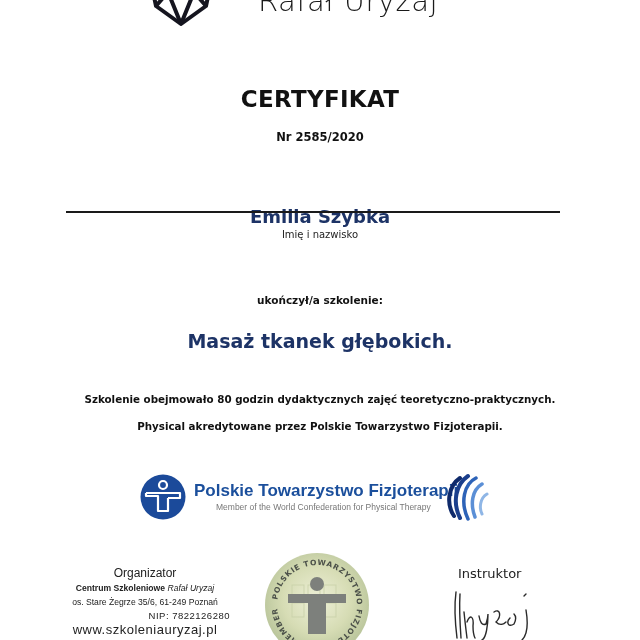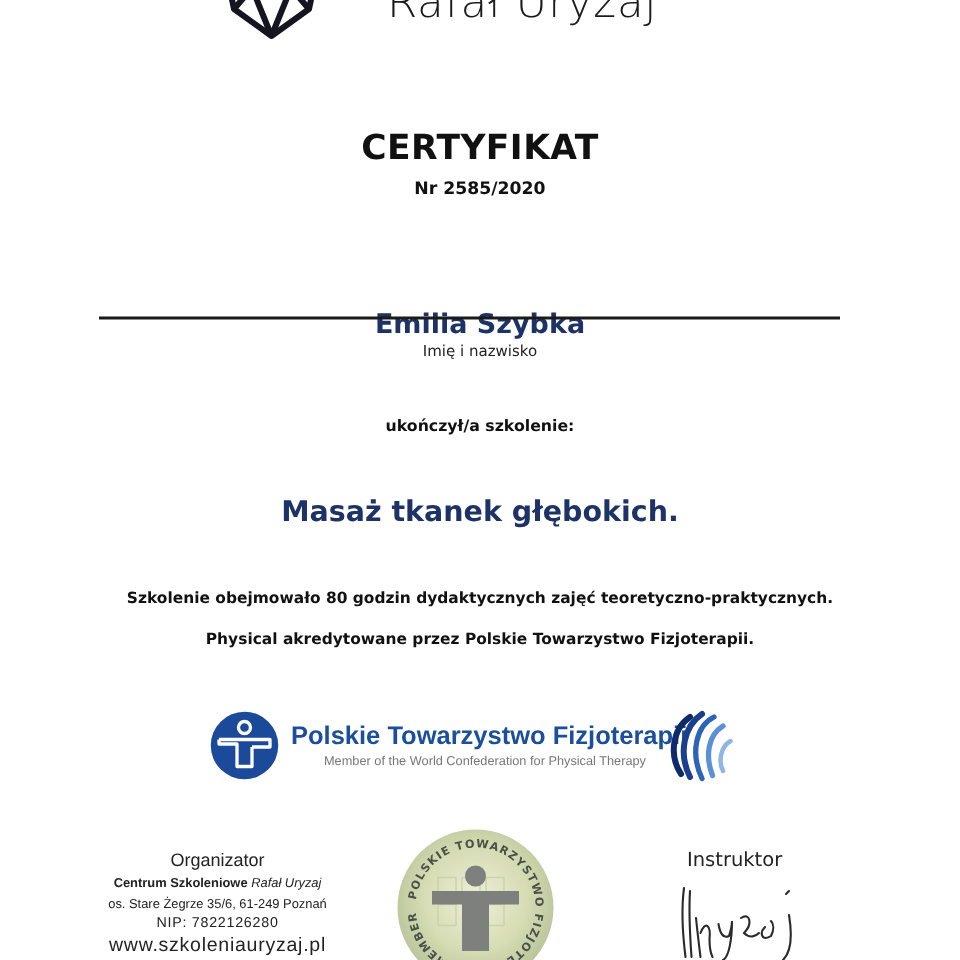--- a/index.html
+++ b/index.html
@@ -4,43 +4,43 @@
 <style>
   html, body { margin:0; padding:0; }
   body { width:640px; height:640px; background:#ffffff; position:relative; overflow:hidden; font-family:"Liberation Sans", sans-serif; color:#111; }
   .abs { position:absolute; }
   .center { left:0; width:640px; text-align:center; }
 
   .logo-mark { left:142px; top:-30px; width:78px; height:56px; }
   .logo-text { left:258px; top:-16px; font-family:"DejaVu Sans", sans-serif; font-size:29px; font-weight:300; color:#1a1a1a; letter-spacing:0.5px; }
 
   .title { top:86px; font-family:"DejaVu Sans", sans-serif; font-weight:bold; font-size:23px; color:#111; letter-spacing:0.3px; }
-  .cert-no { top:118px; font-family:"DejaVu Sans", sans-serif; font-weight:bold; font-size:11.5px; color:#111; }
+  .cert-no { top:130px; font-family:"DejaVu Sans", sans-serif; font-weight:bold; font-size:11.5px; color:#111; }
 
   .name { top:186px; font-family:"DejaVu Sans", sans-serif; font-weight:bold; font-size:18px; color:#1d3366;margin-top:20px; }
   .name-line { left:66px; top:211px; width:494px; height:2px; background:#1a1a1a; }
   .name-label { top:229px; font-family:"DejaVu Sans", sans-serif; font-size:10px; color:#222; }
 
-  .completed { top:278px; font-family:"DejaVu Sans", sans-serif; font-weight:bold; font-size:10.5px; color:#111; }
+  .completed { top:294px; font-family:"DejaVu Sans", sans-serif; font-weight:bold; font-size:10.5px; color:#111; }
 
   .course { top:330px; font-family:"DejaVu Sans", sans-serif; font-weight:bold; font-size:19px; color:#1d3366; }
 
   .line1 { top:393px; font-family:"DejaVu Sans", sans-serif; font-weight:bold; font-size:10.3px; color:#111; }
   .line2 { top:420px; font-family:"DejaVu Sans", sans-serif; font-weight:bold; font-size:10.3px; color:#111; }
 
   .ptf-logo { left:140px; top:474px; width:46px; height:46px; }
   .ptf-name { left:194px; top:481px; font-size:17px; font-weight:bold; color:#1b4f9c; white-space:nowrap; }
   .ptf-sub { left:195px; top:502px; font-size:8.5px; color:#777; white-space:nowrap;padding-left:21px; }
   .wcpt-logo { left:442px; top:472px; width:48px; height:50px; }
 
   .org-title { left:60px; top:566px; width:170px; text-align:center; font-size:12px; color:#222; }
   .org-line { left:60px; width:170px; text-align:center; font-size:8.6px; font-weight:bold; color:#222; white-space:nowrap; }
   .org-line.l1 { top:583px; }
   .org-line.l2 { top:597px; font-weight:normal; }
-  .org-line.l3 { top:610px; font-size:9.5px; font-weight:normal; letter-spacing:0.5px; }
+  .org-line.l3 { top:610px; font-size:9.5px; font-weight:normal; letter-spacing:0.5px;text-align:right; }
   .org-line.l4 { top:622px; font-size:13px; font-weight:normal; letter-spacing:0.5px; }
   .org-line i { font-weight:normal; }
 
   .seal { left:262px; top:550px; width:110px; height:110px; }
 
   .instr-title { left:458px; top:566px; font-family:"DejaVu Sans", sans-serif; font-size:13px; color:#222; }
   .signature { left:448px; top:582px; width:110px; height:58px; }
 </style>
 </head>
 <body>

